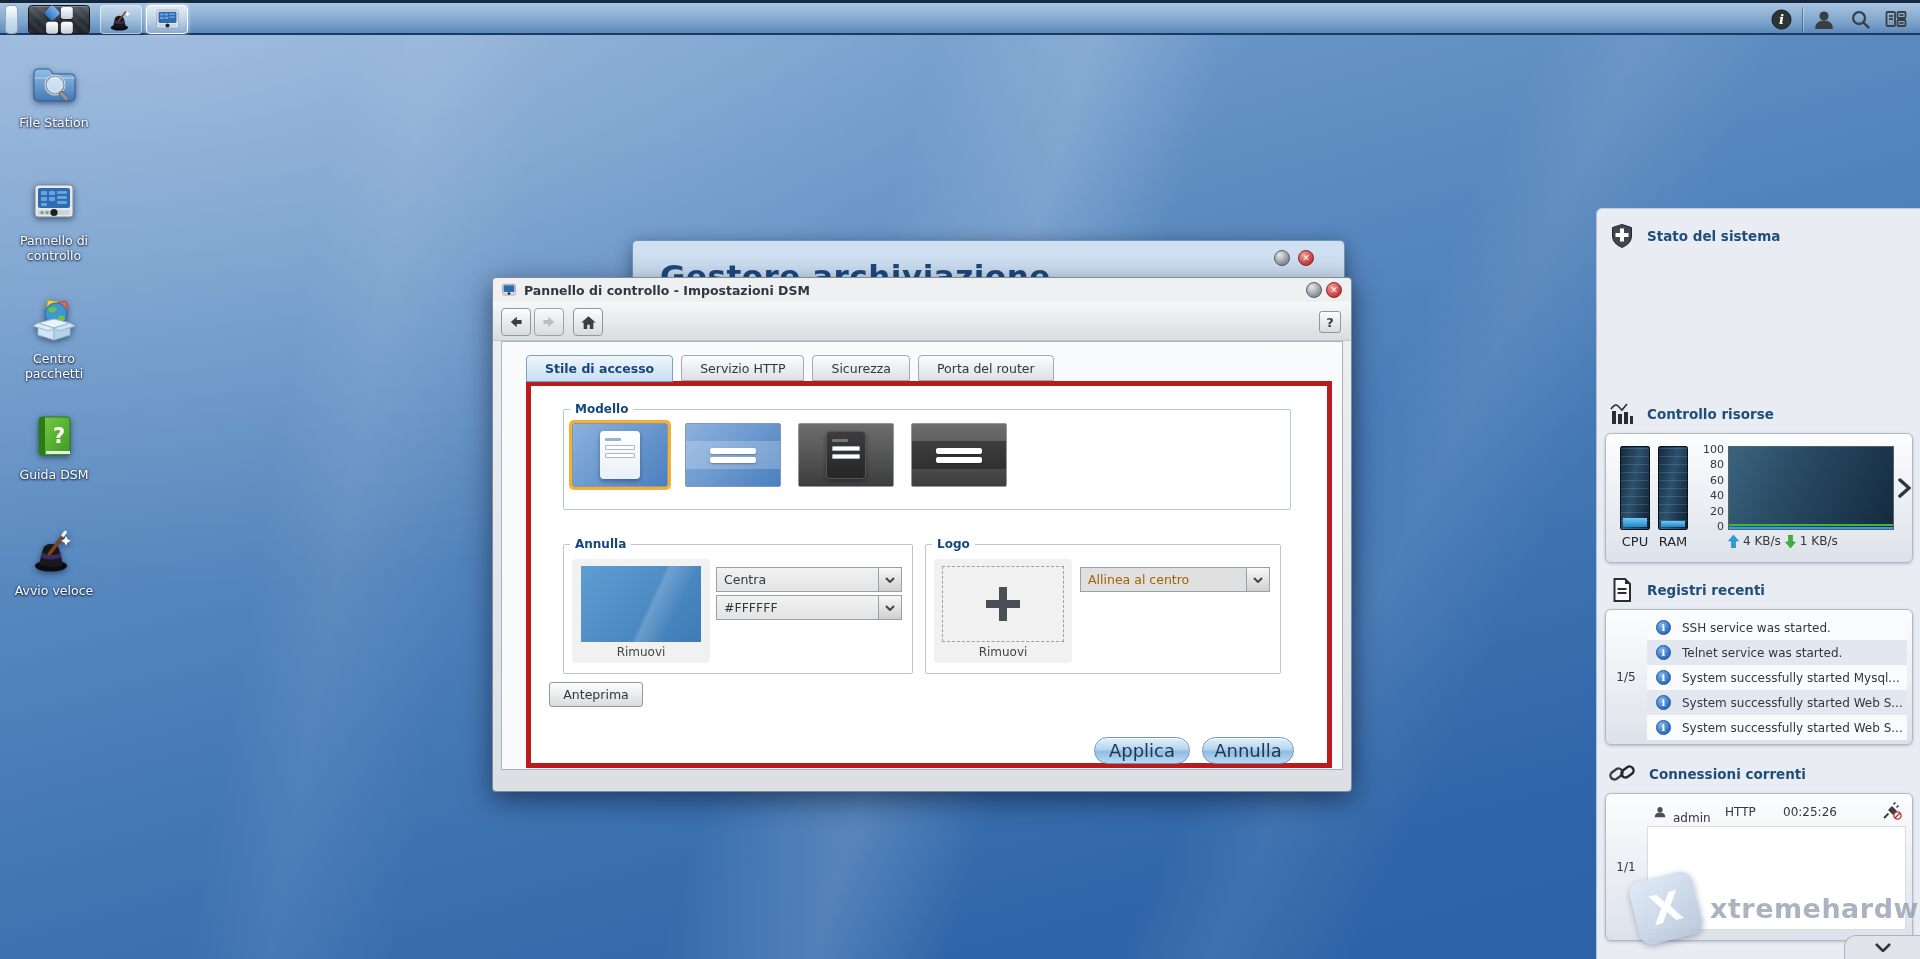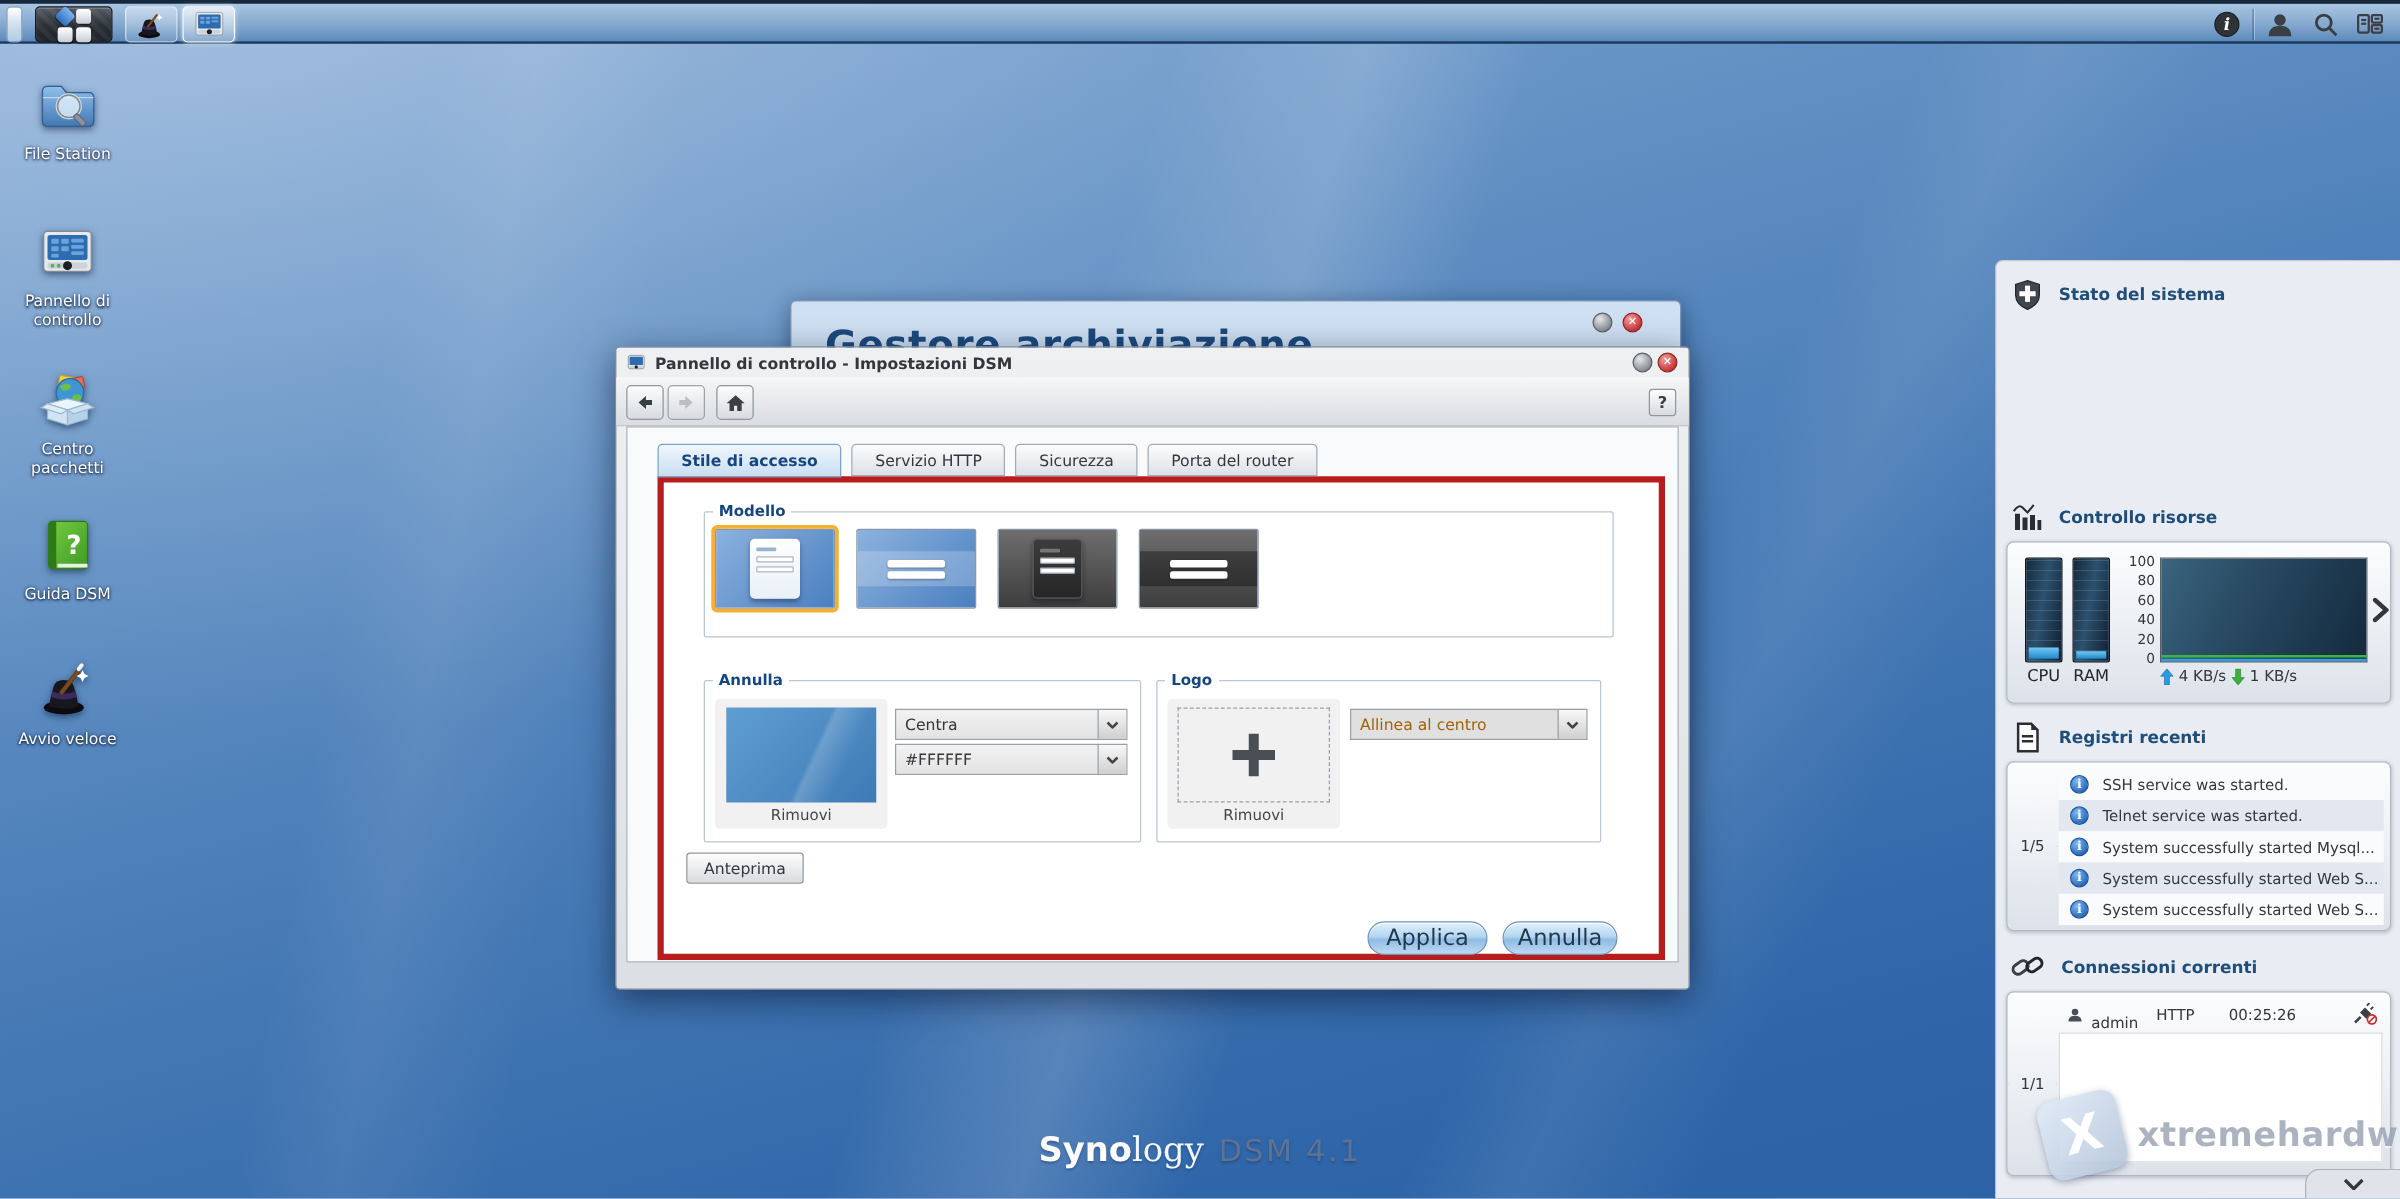--- a/index.html
+++ b/index.html
@@ -182,23 +182,20 @@
     box-shadow:0 2px 6px rgba(30,45,80,0.35); display:flex; align-items:center; justify-content:center;
     font-size:40px; font-weight:bold; color:#fff; }
   .wm-text { margin-left:12px; font-size:27px; font-weight:bold; color:rgba(120,133,155,0.62);
     text-shadow:0 1px 0 rgba(255,255,255,0.5); letter-spacing:0.5px; }
 </style>
 </head>
 <body>
 
 <div class="stage">
 
-  <div class="abs syno-logo">
-    <span class="syno-bold">Syno</span><span class="syno-serif">logy</span><span class="syno-ver">DSM 4.1</span>
-  </div>
 
   <div class="abs d-icon" style="left:6px;top:60px;">
     <svg width="48" height="48" viewBox="0 0 48 48">
       <defs>
           <linearGradient id="fg1" x1="0" y1="0" x2="0" y2="1">
             <stop offset="0" stop-color="#8fc0ec"></stop>
             <stop offset="1" stop-color="#4478b4"></stop>
           </linearGradient>
         </defs>
       <path d="M4 13 q0-4 4-4 h11 l4 5 h18 q4 0 4 4 v19 q0 4-4 4 H8 q-4 0-4-4 z" fill="url(#fg1)" stroke="#2f5f94"></path>

